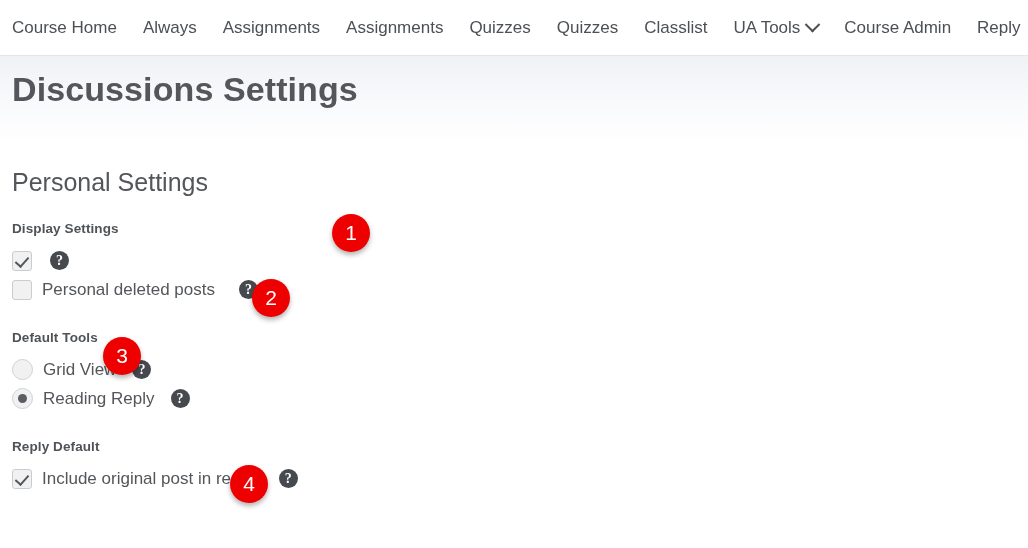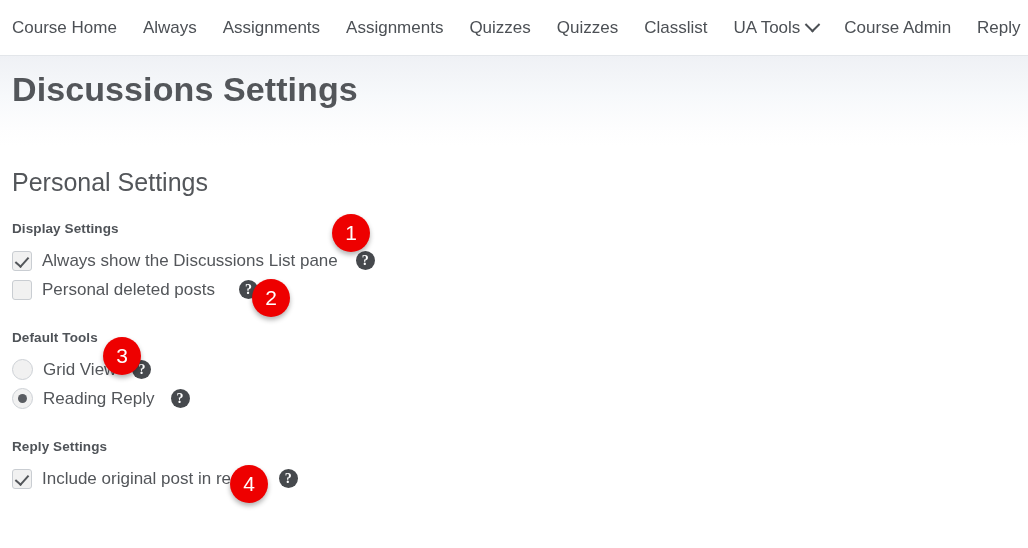--- a/index.html
+++ b/index.html
@@ -227,21 +227,20 @@
 </div>
 
 <div class="content">
   <h2 class="section-title">Personal Settings</h2>
 
   <div class="group">
     <div class="group-label">Display Settings</div>
 
     <div class="option-row">
       <span class="checkbox checked"></span>
-      <span class="option-label">Always show the Discussions List pane</span>
       <span class="help-icon help-gap-18">?</span>
     </div>
 
     <div class="option-row">
       <span class="checkbox"></span>
       <span class="option-label">Personal deleted posts</span>
       <span class="help-icon help-gap-24">?</span>
     </div>
   </div>
 
@@ -255,21 +254,21 @@
     </div>
 
     <div class="option-row">
       <span class="radio selected"></span>
       <span class="option-label">Reading Reply</span>
       <span class="help-icon help-gap-16">?</span>
     </div>
   </div>
 
   <div class="group reply">
-    <div class="group-label">Reply Settings</div>
+    <div class="group-label">Reply Default</div>
 
     <div class="option-row">
       <span class="checkbox checked"></span>
       <span class="option-label">Include original post in reply</span>
       <span class="help-icon help-gap-26">?</span>
     </div>
   </div>
 </div>
 
 <div class="badge" id="badge-1" style="left: 332px; top: 214px; background: rgb(238, 0, 0);">1</div>

